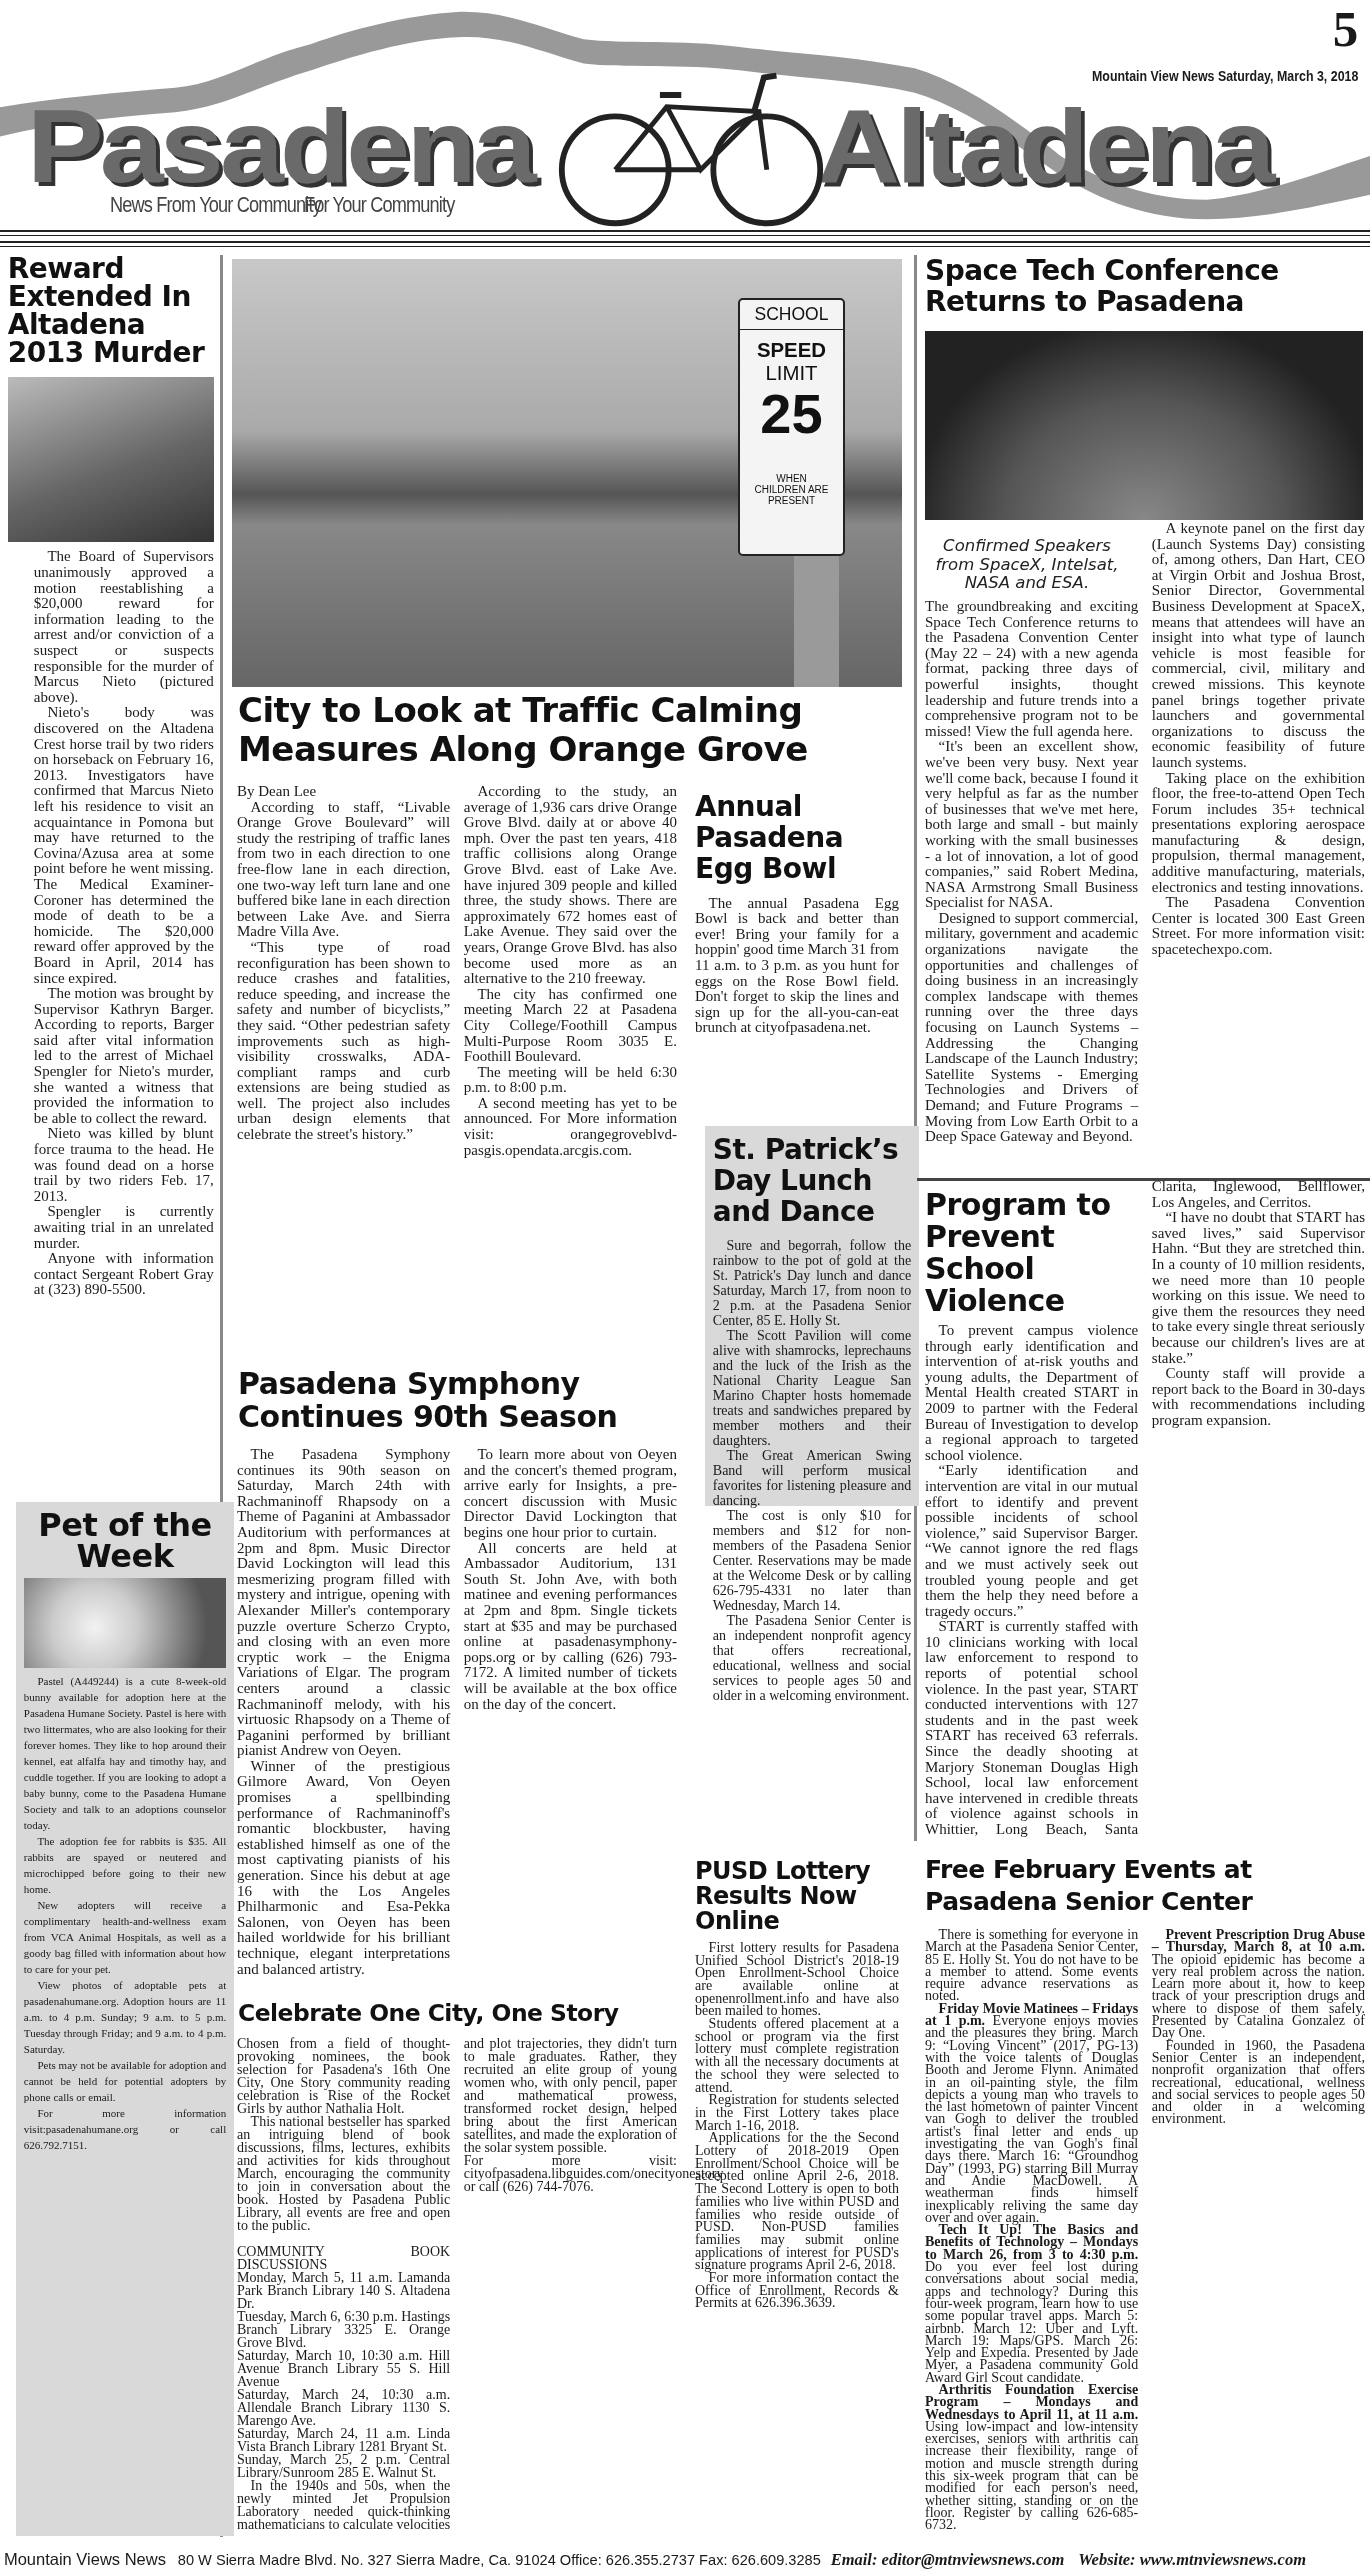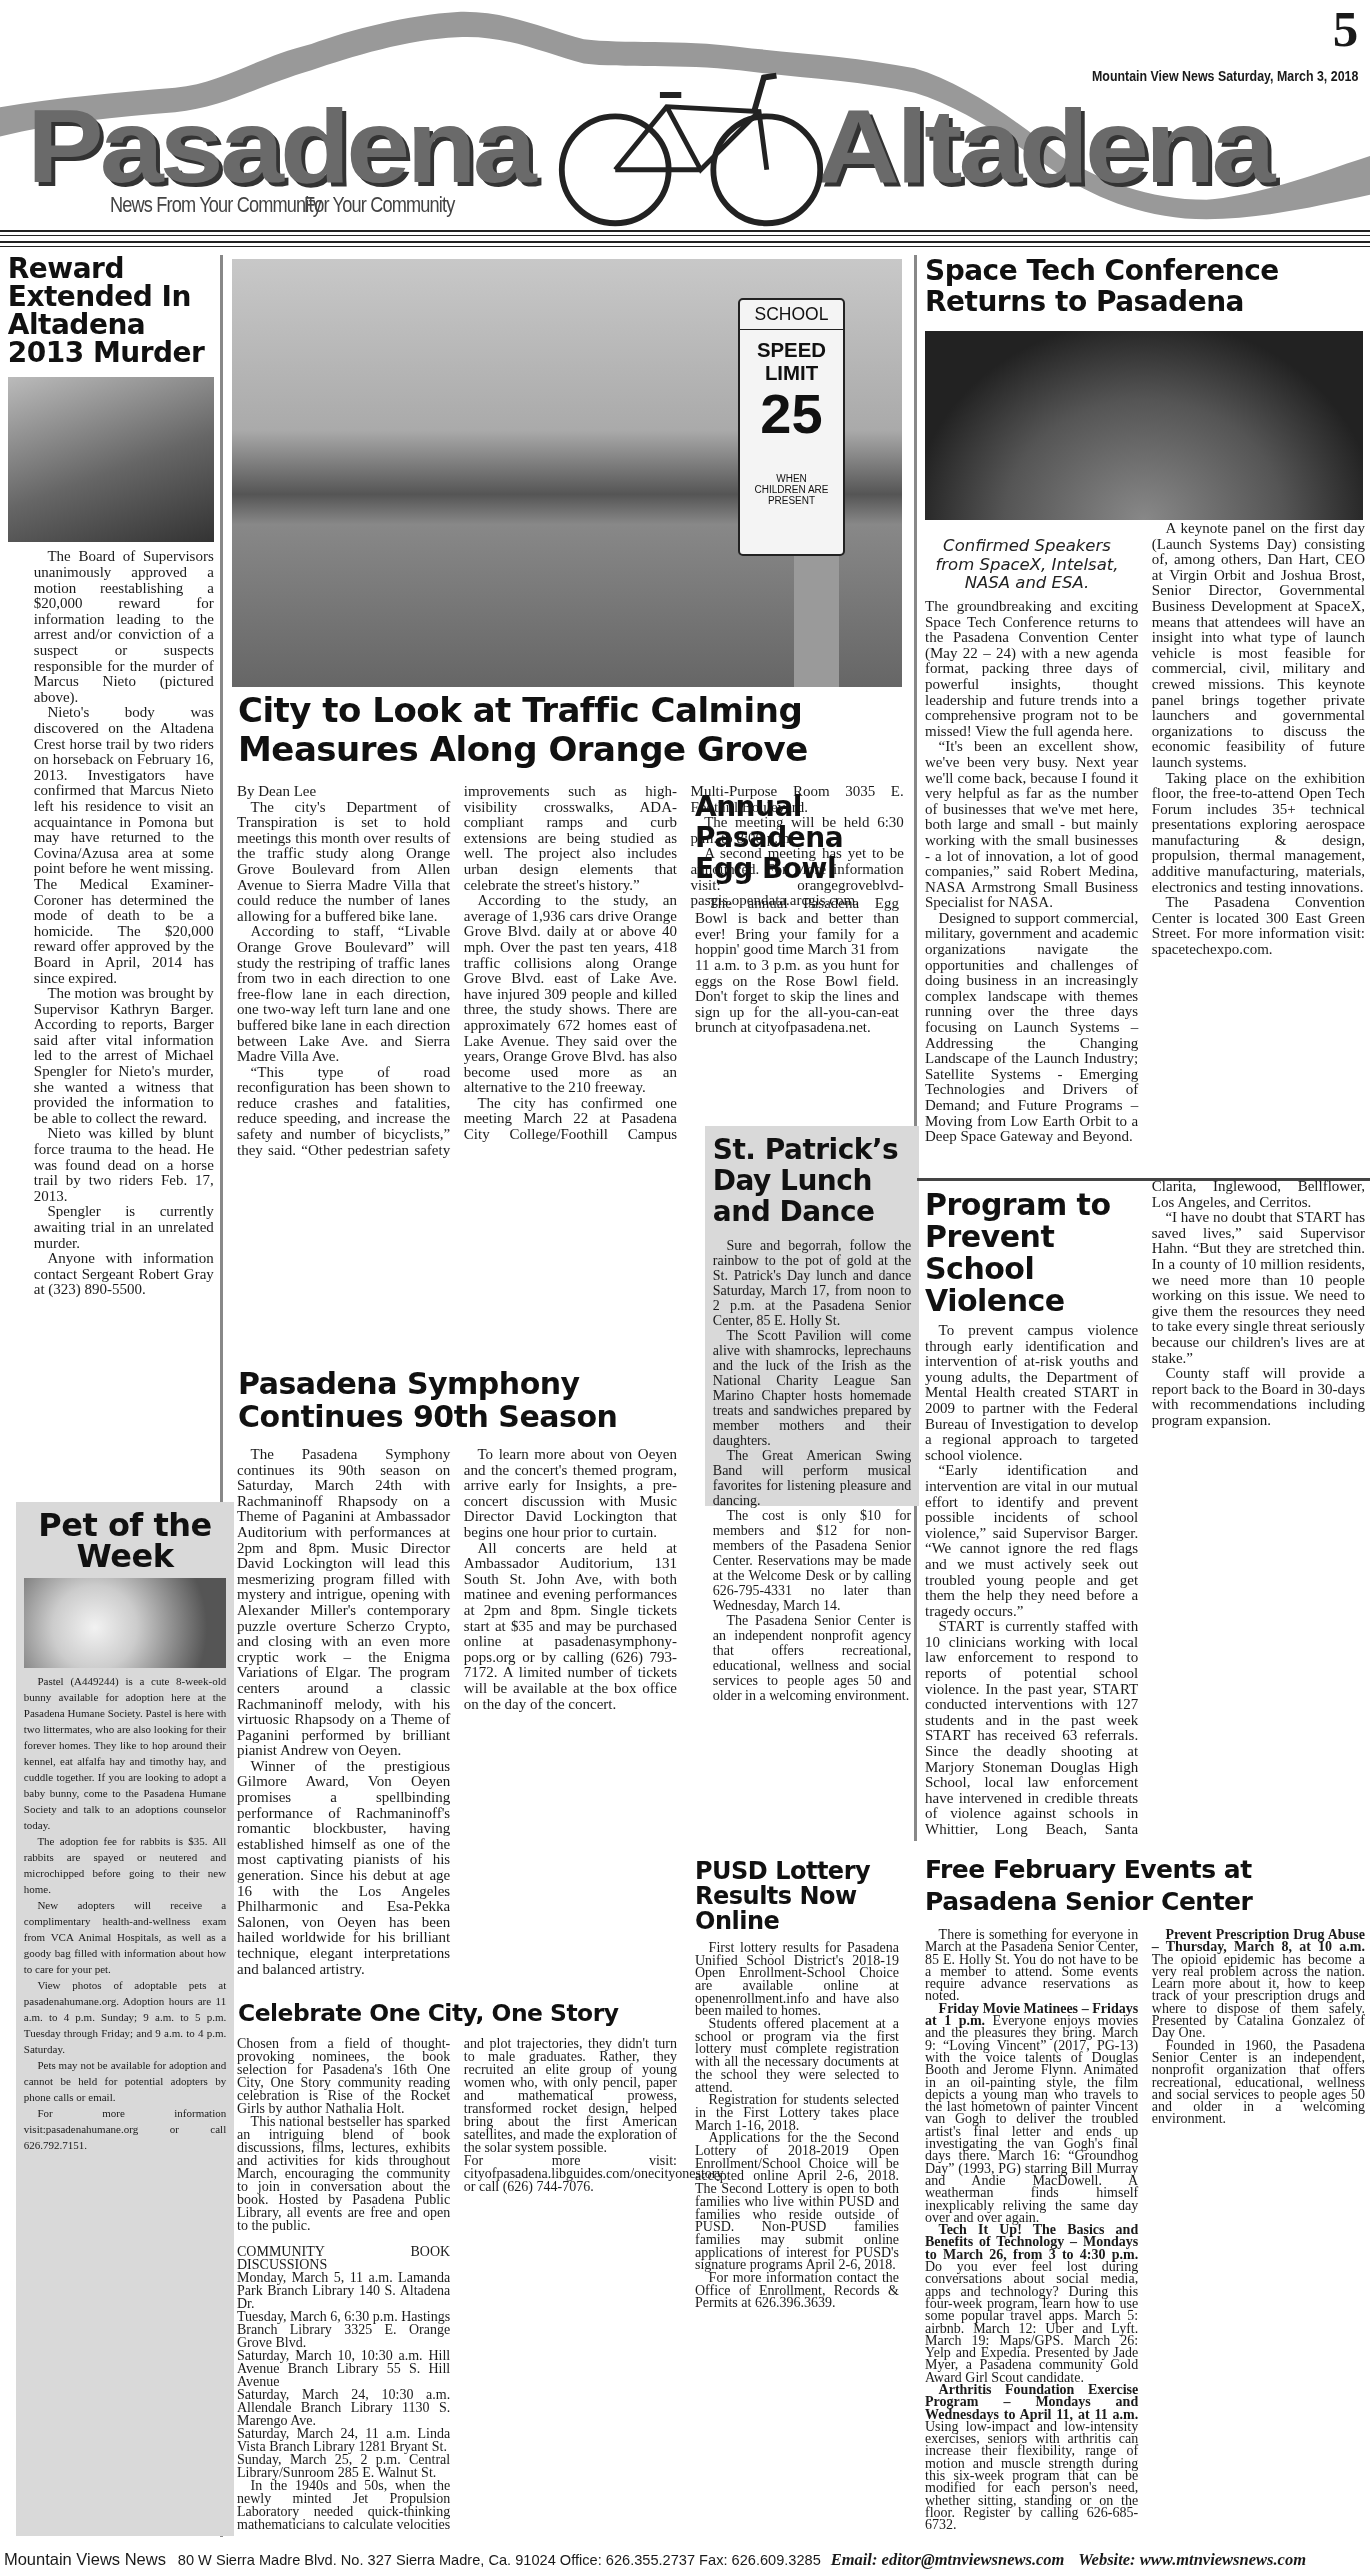--- a/index.html
+++ b/index.html
@@ -81,29 +81,28 @@
     <p>Pets may not be available for adoption and cannot be held for potential adopters by phone calls or email.</p>
     <p>For more information visit:pasadenahumane.org or call 626.792.7151.</p>
   </div>
 </div>
 
 <div class="abs photo" style="left:232px;top:259px;width:670px;height:428px;background:linear-gradient(180deg,#c8c8c8 0,#aaa 40%,#555 55%,#888 62%,#666 100%);">
   <div class="abs" style="left:562px;top:58px;width:45px;height:370px;background:#9a9a9a;"></div>
   <div class="abs" style="left:506px;top:39px;width:107px;height:258px;background:#f4f4f4;border:2.9px solid #222;border-radius:4.9px;text-align:center;font-family:'Liberation Sans',sans-serif;color:#111;">
     <div style="font-size:17.5px;border-bottom:1.9px solid #222;padding:3.9px 0;">SCHOOL</div>
     <div style="font-size:20.4px;font-weight:bold;margin-top:9.7px;">SPEED</div>
-    <div style="font-size:20.4px;font-weight:bold;text-align:center;">LIMIT</div>
+    <div style="font-size:20.4px;font-weight:normal;text-align:center;">LIMIT</div>
     <div style="font-size:56px;font-weight:bold;line-height:58px;">25</div>
     <div style="font-size:10px;padding:0 13.6px;margin-top:30px;">WHEN CHILDREN ARE PRESENT</div>
   </div>
 </div>
 <div class="abs headline" style="left:238px;top:691px;width:671px;font-size:34px;line-height:39px;">City to Look at Traffic Calming Measures Along Orange Grove</div>
 <div class="abs body-text col2" style="left:237px;top:784px;width:440px;height:389px;column-fill:auto;">
   <div>By Dean Lee</div>
-  <p>The city's Department of Transpiration is set to hold meetings this month over results of the traffic study along Orange Grove Boulevard from Allen Avenue to Sierra Madre Villa that could reduce the number of lanes allowing for a buffered bike lane.</p>
   <p>According to staff, “Livable Orange Grove Boulevard” will study the restriping of traffic lanes from two in each direction to one free-flow lane in each direction, one two-way left turn lane and one buffered bike lane in each direction between Lake Ave. and Sierra Madre Villa Ave.</p>
   <p>“This type of road reconfiguration has been shown to reduce crashes and fatalities, reduce speeding, and increase the safety and number of bicyclists,” they said. “Other pedestrian safety improvements such as high-visibility crosswalks, ADA-compliant ramps and curb extensions are being studied as well. The project also includes urban design elements that celebrate the street's history.”</p>
   <p>According to the study, an average of 1,936 cars drive Orange Grove Blvd. daily at or above 40 mph. Over the past ten years, 418 traffic collisions along Orange Grove Blvd. east of Lake Ave. have injured 309 people and killed three, the study shows. There are approximately 672 homes east of Lake Avenue. They said over the years, Orange Grove Blvd. has also become used more as an alternative to the 210 freeway.</p>
   <p>The city has confirmed one meeting March 22 at Pasadena City College/Foothill Campus Multi-Purpose Room 3035 E. Foothill Boulevard.</p>
   <p>The meeting will be held 6:30 p.m. to 8:00 p.m.</p>
   <p>A second meeting has yet to be announced. For More information visit: orangegroveblvd-pasgis.opendata.arcgis.com.</p>
 </div>
 
 <div class="abs headline" style="left:238px;top:1367px;width:438px;font-size:30px;line-height:33px;">Pasadena Symphony Continues 90th Season</div>
 <div class="abs body-text col2" style="left:237px;top:1447px;width:440px;height:545px;column-fill:auto;">

